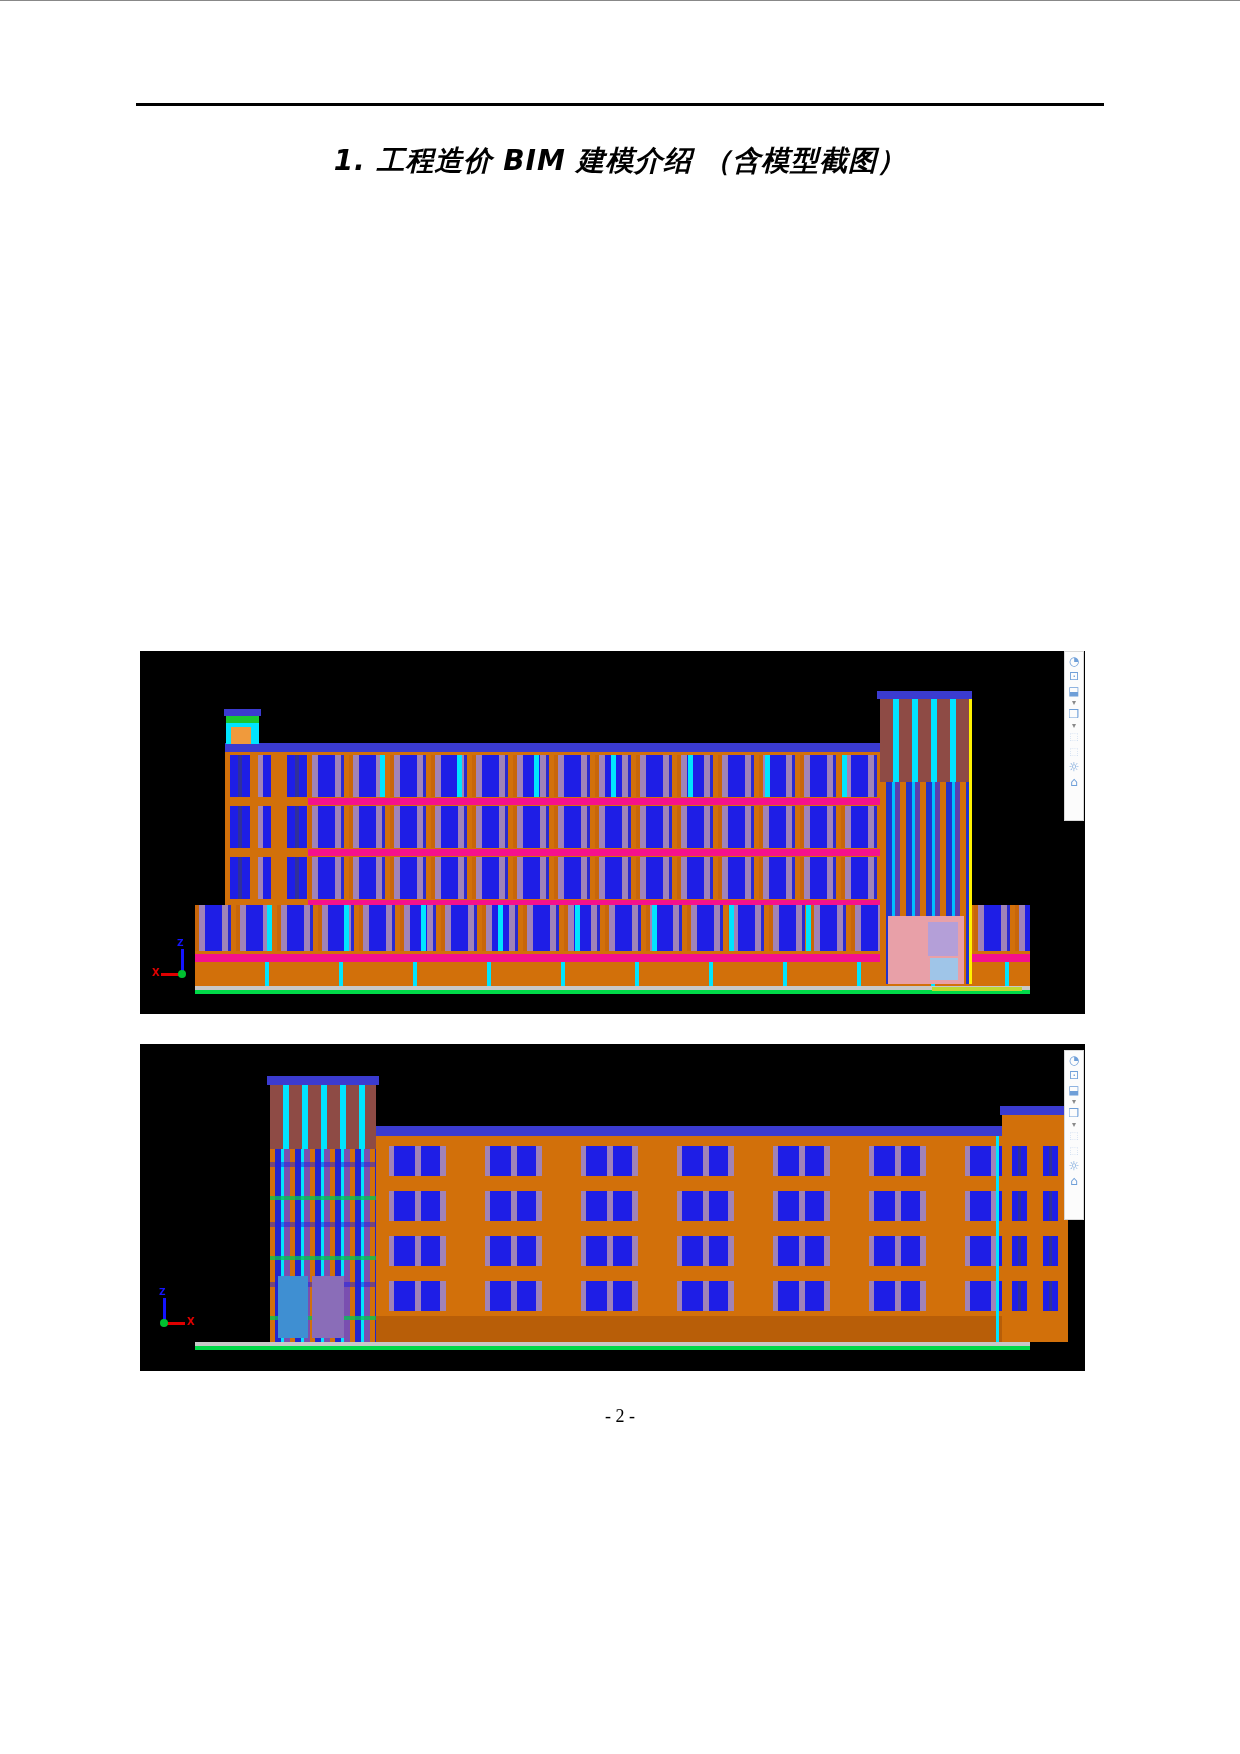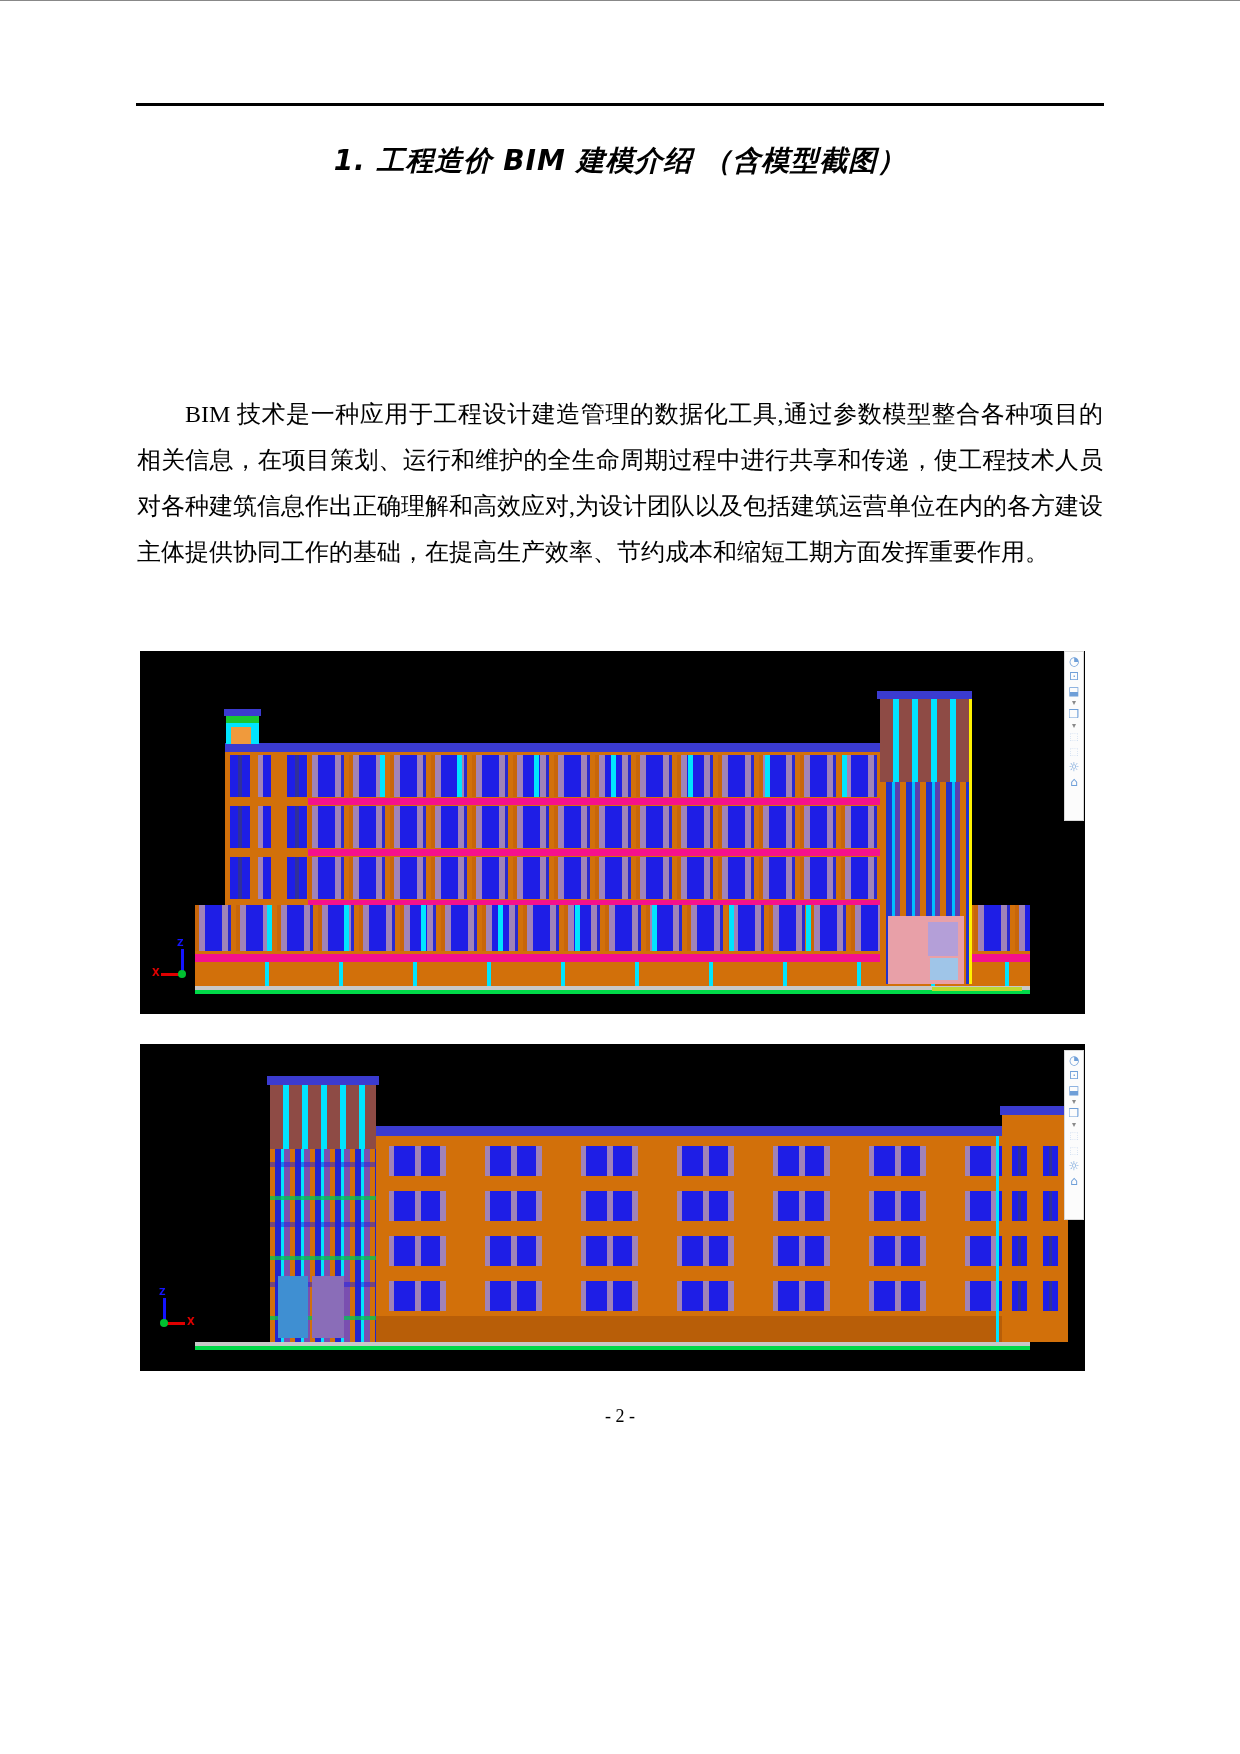--- a/index.html
+++ b/index.html
@@ -86,21 +86,20 @@
 </style>
 </head>
 <body>
 
 <div id="page">
 
   <div class="hrule"></div>
 
   <div class="doc-title">1. 工程造价 BIM 建模介绍 （含模型截图）</div>
 
-  <p class="para" id="para2">BIM 技术是一种应用于工程设计建造管理的数据化工具,通过参数模型整合各种项目的相关信息，在项目策划、运行和维护的全生命周期过程中进行共享和传递，使工程技术人员对各种建筑信息作出正确理解和高效应对,为设计团队以及包括建筑运营单位在内的各方建设主体提供协同工作的基础，在提高生产效率、节约成本和缩短工期方面发挥重要作用。</p>
 
   <div class="fig" id="fig1">
 
     <div class="orange" style="left:85px;top:101px;width:655px;height:153px;">
       <div class="row-left" style="left:0;top:3px;width:83px;height:42px;"></div>
       <div class="row-mid-cyan" style="left:83px;top:3px;width:572px;height:42px;"></div>
       <div class="magenta" style="left:83px;top:46px;width:572px;height:7px;"></div>
       <div class="row-left" style="left:0;top:54px;width:83px;height:42px;"></div>
       <div class="row-mid" style="left:83px;top:54px;width:572px;height:42px;"></div>
       <div class="magenta" style="left:83px;top:97px;width:572px;height:7px;"></div>

